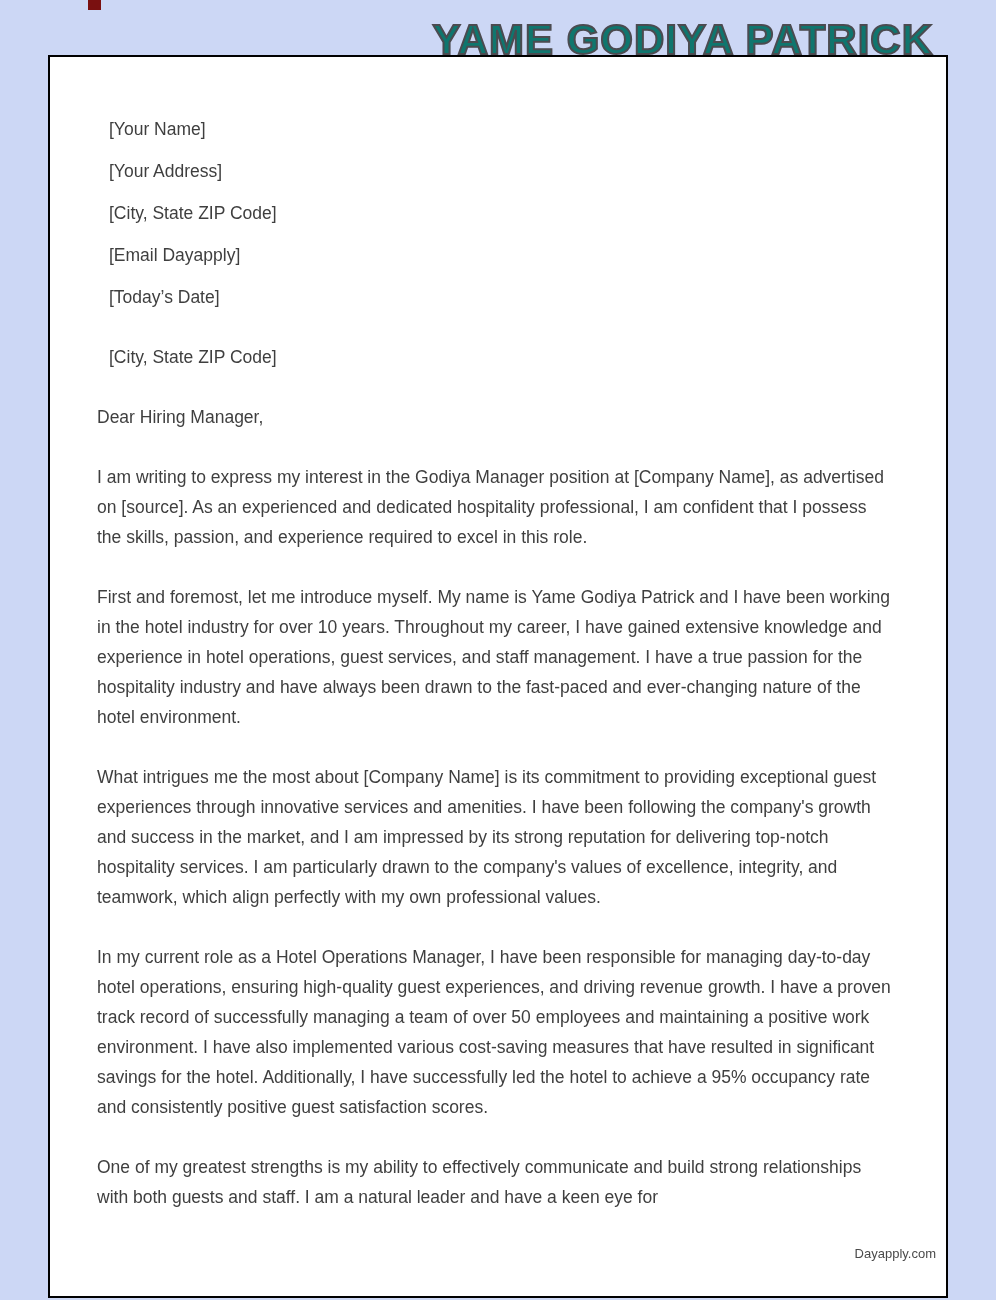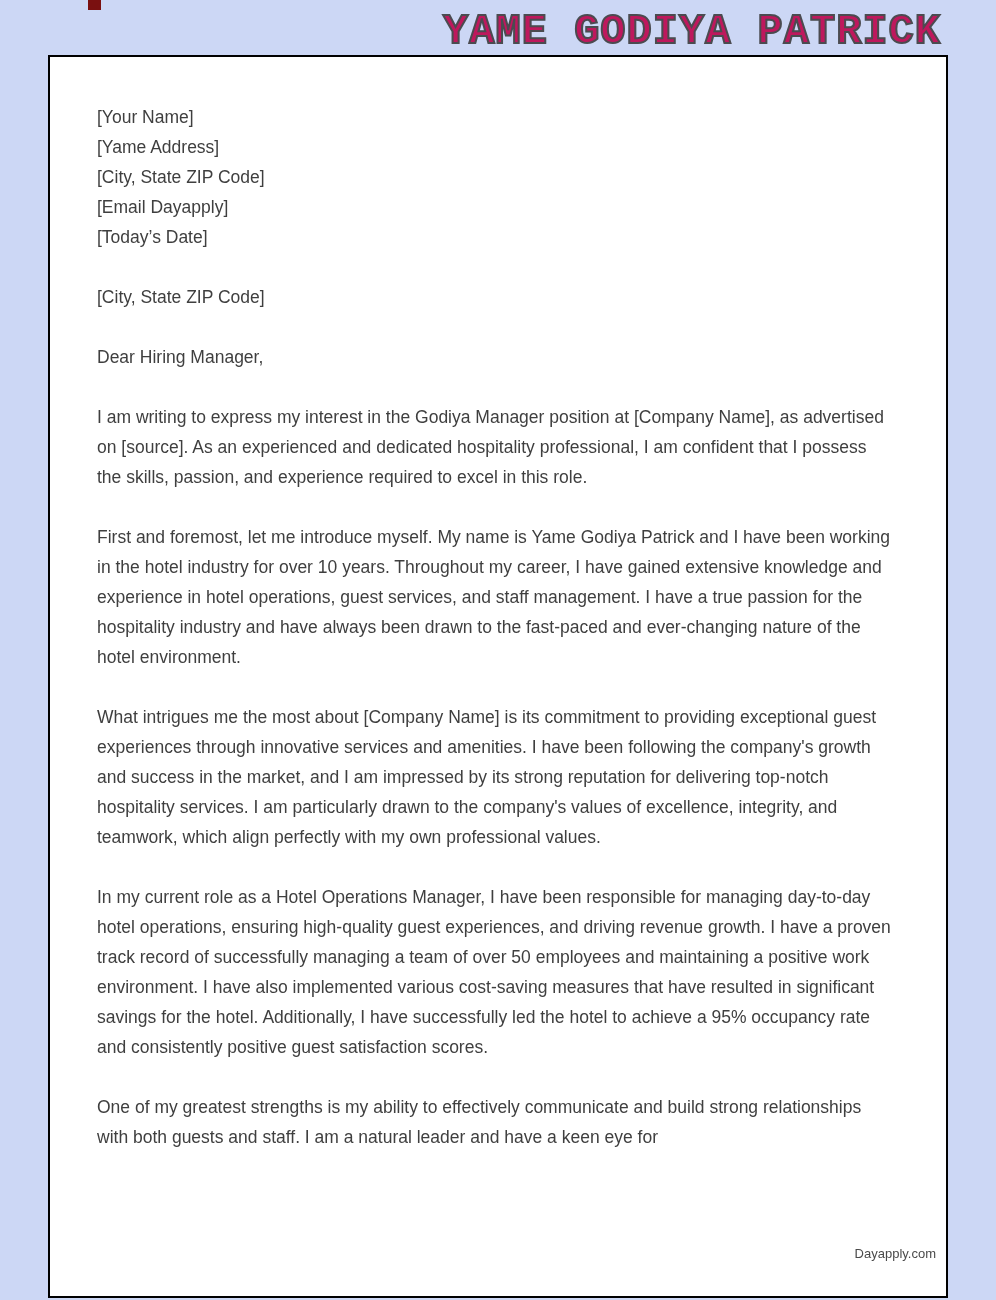--- a/index.html
+++ b/index.html
@@ -20,30 +20,29 @@
     left: 88px;
     top: 0;
     width: 13px;
     height: 10px;
     background: #7a1010;
   }
   .doc-title {
     position: absolute;
     top: 8px;
     right: 55px;
-    margin: 0;
+    margin: 8px;
     font-size: 42px;
     font-weight: 700;
     letter-spacing: 1px;
-    color: #be185d;
+    color: #0f766e;
     -webkit-text-stroke: 2px #4b4b50;
     text-stroke: 2px #4b4b50;
     text-shadow: 0 0 1px #4b4b50;
     white-space: nowrap;
-    font-family: Liberation Mono, monospace;
   }
   .page {
     position: absolute;
     left: 48px;
     top: 55px;
     width: 900px;
     height: 1243px;
     background: #ffffff;
     border: 2px solid #000000;
     box-sizing: border-box;
@@ -54,21 +53,21 @@
     font-size: 17.5px;
     line-height: 30px;
   }
   .letter p {
     margin: 0 0 30px 0;
   }
   .addr-block {
     margin-bottom: 30px;
   }
   .addr-block .line {
-    margin: 0;
+    margin: 12px;
     line-height: 30px;
   }
   .watermark {
     position: absolute;
     top: 1246px;
     right: 60px;
     font-size: 13px;
     color: #4a4a4a;
     line-height: 16px;
     padding-left: 16px;
@@ -81,21 +80,21 @@
 
   <div class="corner-mark"></div>
 
   <h1 class="doc-title">YAME GODIYA PATRICK</h1>
 
   <div class="page">
     <div class="letter">
 
       <div class="addr-block">
         <div class="line">[Your Name]</div>
-        <div class="line">[Yame Address]</div>
+        <div class="line">[Your Address]</div>
         <div class="line">[City, State ZIP Code]</div>
         <div class="line">[Email Dayapply]</div>
         <div class="line">[Today’s Date]</div>
       </div>
 
       <div class="addr-block">
         <div class="line">[City, State ZIP Code]</div>
       </div>
 
       <p>Dear Hiring Manager,</p>

